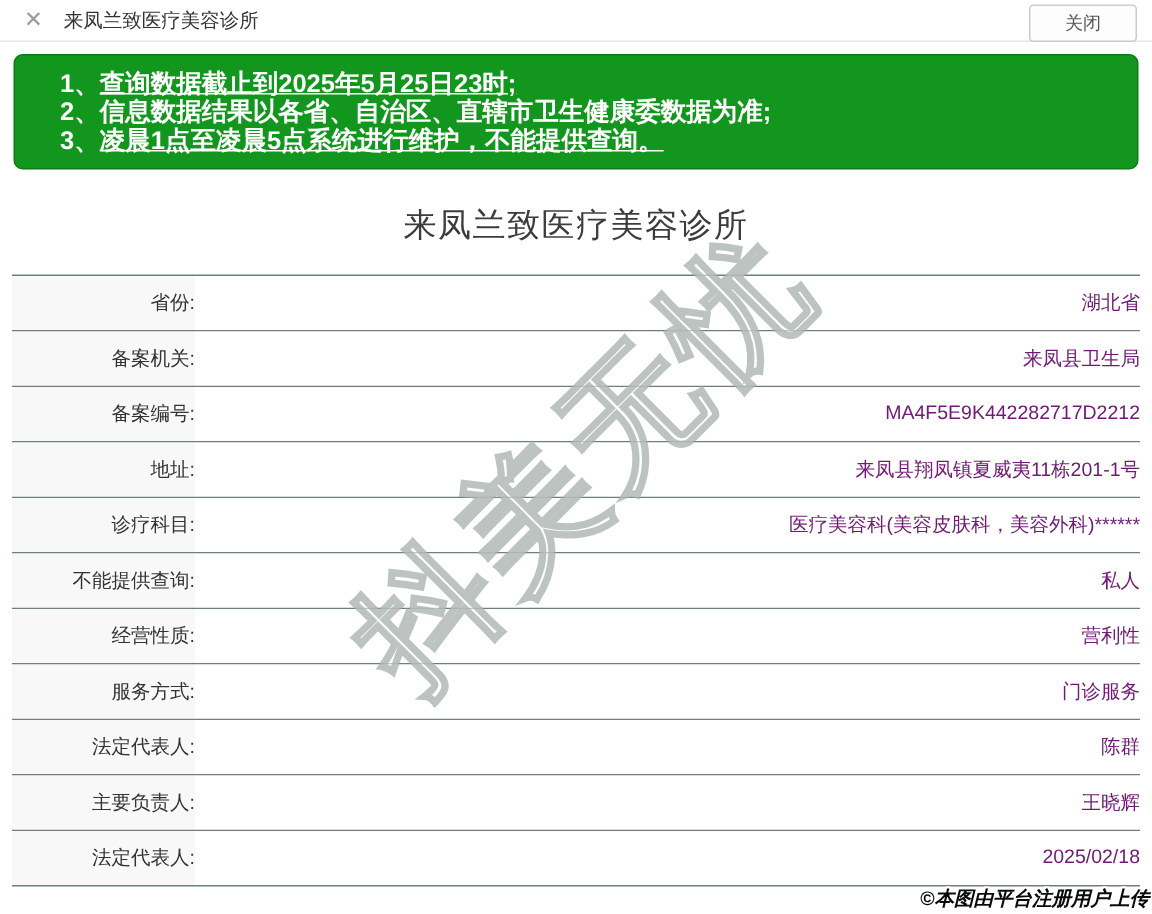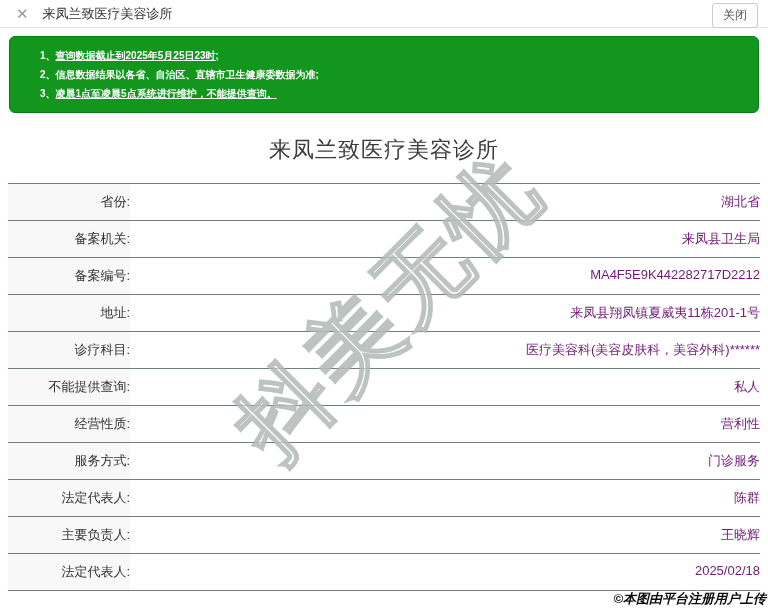--- a/index.html
+++ b/index.html
@@ -5,27 +5,27 @@
   * { margin: 0; padding: 0; box-sizing: border-box; }
   html, body { width: 768px; height: 609px; background: #fff; overflow: hidden;
     font-family: "Liberation Sans", "DejaVu Sans", sans-serif; }
   .page { position: relative; width: 768px; height: 609px; background: #fff; overflow: hidden; }
 
   
   .topbar { height: 28px; display: flex; align-items: center; border-bottom: 1px solid #e7e7e7; background: #fff; position: relative; }
   .close-x { margin-left: 16px; color: #9a9a9a; font-size: 15px; line-height: 1; cursor: pointer; }
   .topbar-title { margin-left: 14px; font-size: 13px; color: #333; }
   .topbar-close-btn { position: absolute; right: 10px; top: 3px; border: 1px solid #ccc; background: #fdfdfd;
-    color: #555; font-size: 12px; padding: 3px 10px; border-radius: 3px; cursor: pointer;
+    color: #555; font-size: 12px; padding: 3px 23px; border-radius: 3px; cursor: pointer;
     font-family: "Liberation Sans", "DejaVu Sans", sans-serif; }
 
   
   .notice { margin: 8px 9px 0 9px; background: #13961e; border: 1px solid #0b7d14; border-radius: 6px;
     padding: 9px 10px 9px 30px; }
-  .notice-line { color: #fff; font-size: 10px; font-weight: bold; line-height: 19px; white-space: nowrap; }
+  .notice-line { color: #fff; font-size: 17px; font-weight: bold; line-height: 19px; white-space: nowrap; }
   .notice-num { text-decoration: none; }
   .notice-text.underlined { text-decoration: underline; }
 
   
   .page-title { text-align: center; margin-top: 22px; font-size: 22px; color: #3c3c3c; font-weight: 400; letter-spacing: 1px; }
 
   
   .info-table { margin: 18px 8px 0 8px; border-top: 1px solid #6f807b; text-align: right; }
   .info-row { display: flex; border-bottom: 1px solid #6f807b; min-height: 33px; align-items: stretch; }
   .info-label { width: 122px; background: #f8f8f8; padding: 9px 0 9px 18px; font-size: 13px; color: #333; }

